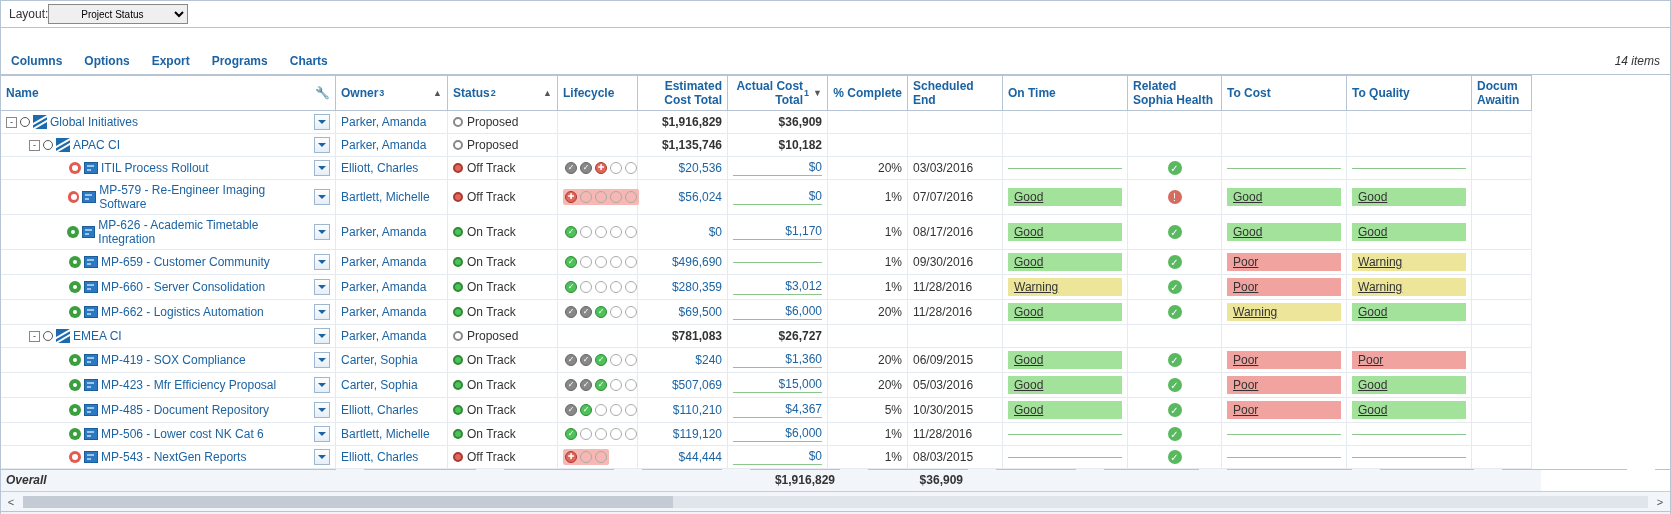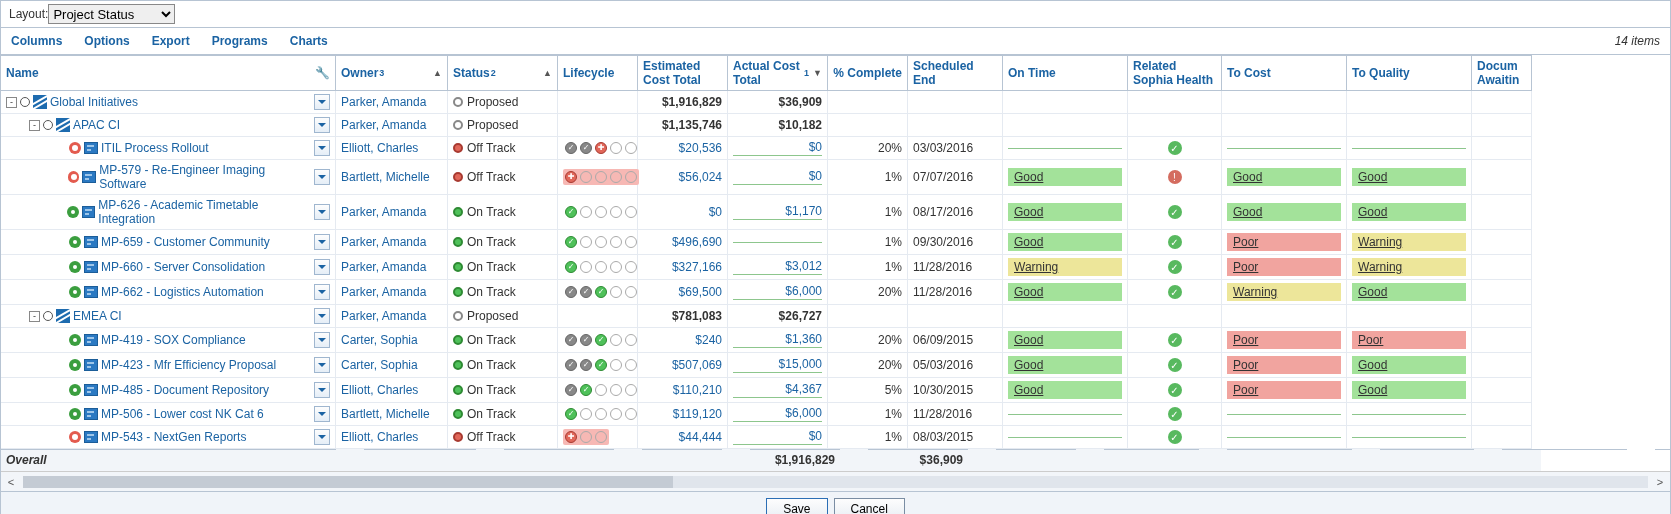--- a/index.html
+++ b/index.html
@@ -12,32 +12,34 @@
 }
 .app-frame { width: 1671px; border: 1px solid #b7c4d3; }
 .layout-bar {
   padding: 3px 8px;
   border-bottom: 1px solid #b7c4d3;
   display: flex;
   align-items: center;
 }
 .layout-bar label { font-size: 12px; }
 .layout-select {
-  font-size: 13px;
+  font-size: 10px;
   border: 1px solid #888;
   height: 20px;
-  width: 127px;
+  width: 140px;
+  text-align: center;
 }
 .toolbar {
   padding: 6px 10px;
   display: flex;
   align-items: center;
   color: #1b63a3;
   border-bottom: 1px solid #b7c4d3;
   position: relative;
+  margin-top: 20px;
 }
 .toolbar .menu-item {
   font-weight: bold;
   cursor: pointer;
   margin-right: 22px;
 }
 .toolbar .count {
   position: absolute;
   right: 10px;
   font-style: italic;
@@ -64,21 +66,21 @@
 .hdr {
   background: #fff;
   color: #1b63a3;
   font-weight: bold;
   border-top: 1px solid #b7c4d3;
   border-bottom: 1px solid #b7c4d3;
   border-right: 1px solid #b7c4d3;
   position: relative;
   min-height: 32px;
 }
-.hdr.right { justify-content: flex-end; }
+.hdr.right { justify-content: flex-end; text-align: right; }
 .hdr .sup { font-size: 9px; vertical-align: super; margin-left: 1px; }
 .hdr .sort-icn { font-size: 9px; color: #555; margin-left: auto; }
 .hdr .wrench { margin-left: auto; font-size: 12px; color: #555; }
 .cell.right { justify-content: flex-end; }
 .name-cell {
   display: flex;
   align-items: center;
   gap: 3px;
   width: 100%;
 }
@@ -630,21 +632,21 @@
         <div class="cell">
           <span class="life-cell">
             <span class="life-ind check-green">✓</span>
             <span class="life-ind empty"></span>
             <span class="life-ind empty"></span>
             <span class="life-ind empty"></span>
             <span class="life-ind empty"></span>
           </span>
         </div>
         <div class="cell right">
-          <span class="link plain-right">$327,166</span>
+          <span class="link plain-right">$280,359</span>
         </div>
         <div class="cell right">
           <span class="link editable-underline">$3,012</span>
         </div>
         <div class="cell right">
           <span class="plain-right">1%</span>
         </div>
         <div class="cell">11/28/2016</div>
         <div class="cell">
           <span class="badge warn">Warning</span>

